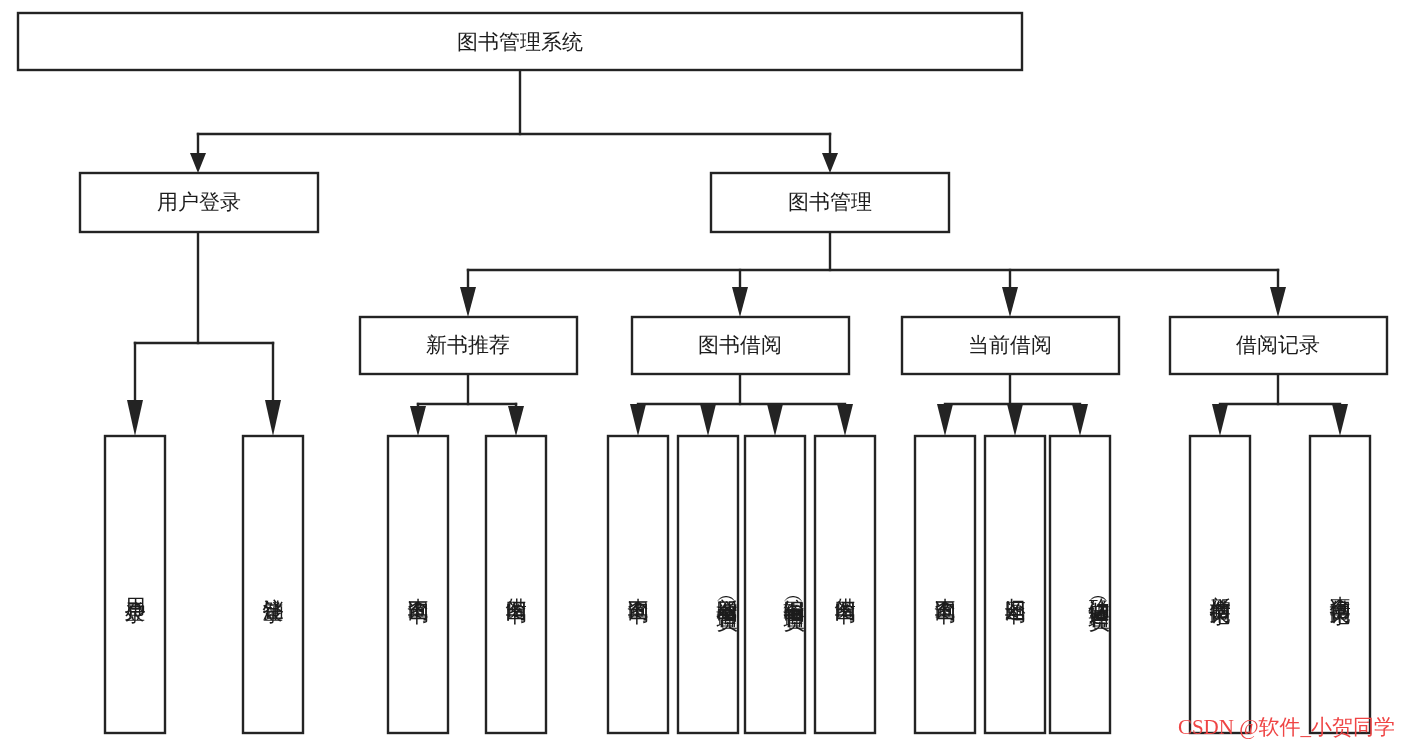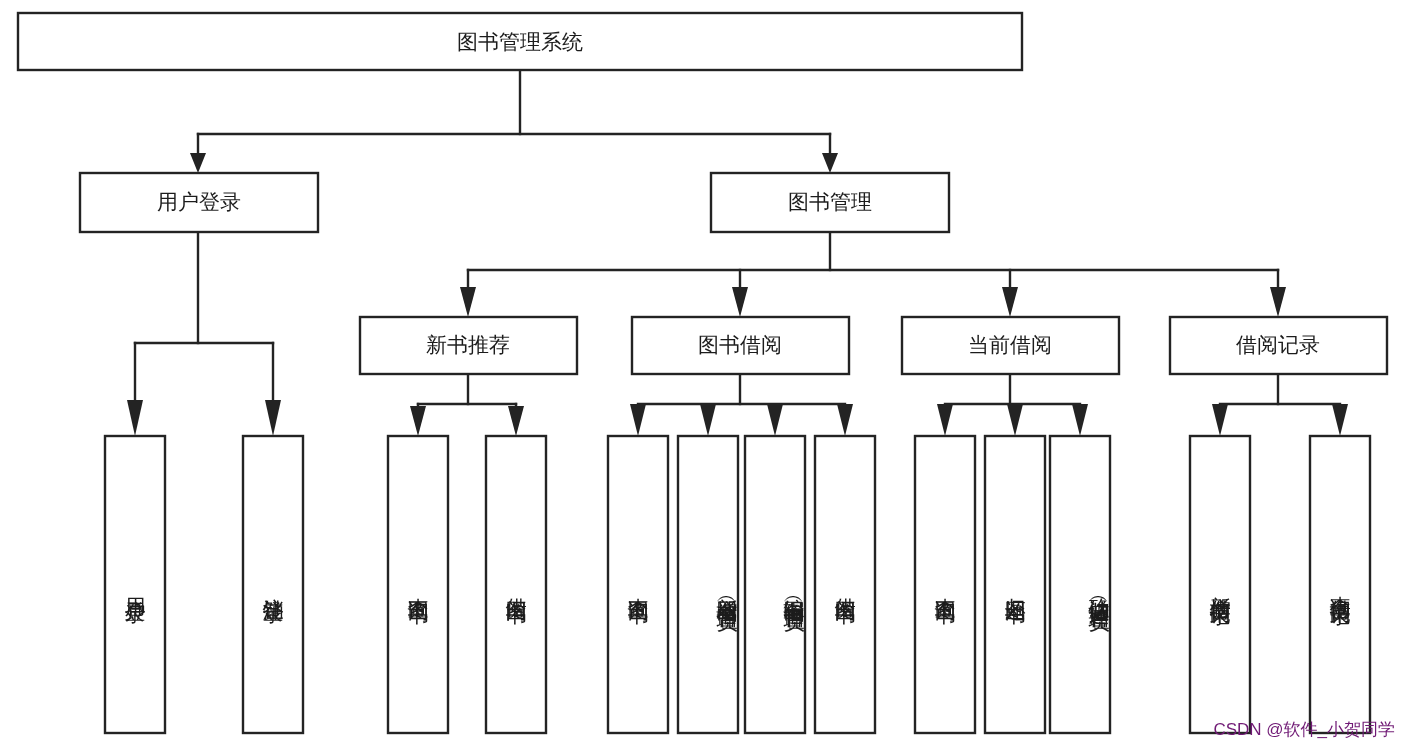--- a/index.html
+++ b/index.html
@@ -64,23 +64,23 @@
     justify-content: center;
     pointer-events: none;
   }
   .vlabel.center {
     align-items: center;
   }
   #watermark {
     position: absolute;
     right: 10px;
     bottom: 6px;
-    font-family: Liberation Sans, sans-serif;
-    font-size: 17px;
-    color: #701a75;
+    font-family: Liberation Serif, serif;
+    font-size: 21px;
+    color: #ef4444;
     white-space: nowrap;
     pointer-events: none;
   }
 </style>
 </head>
 <body>
 
 <div id="diagram-root">
 
   <svg id="diagram-svg" viewBox="0 0 1405 747">

